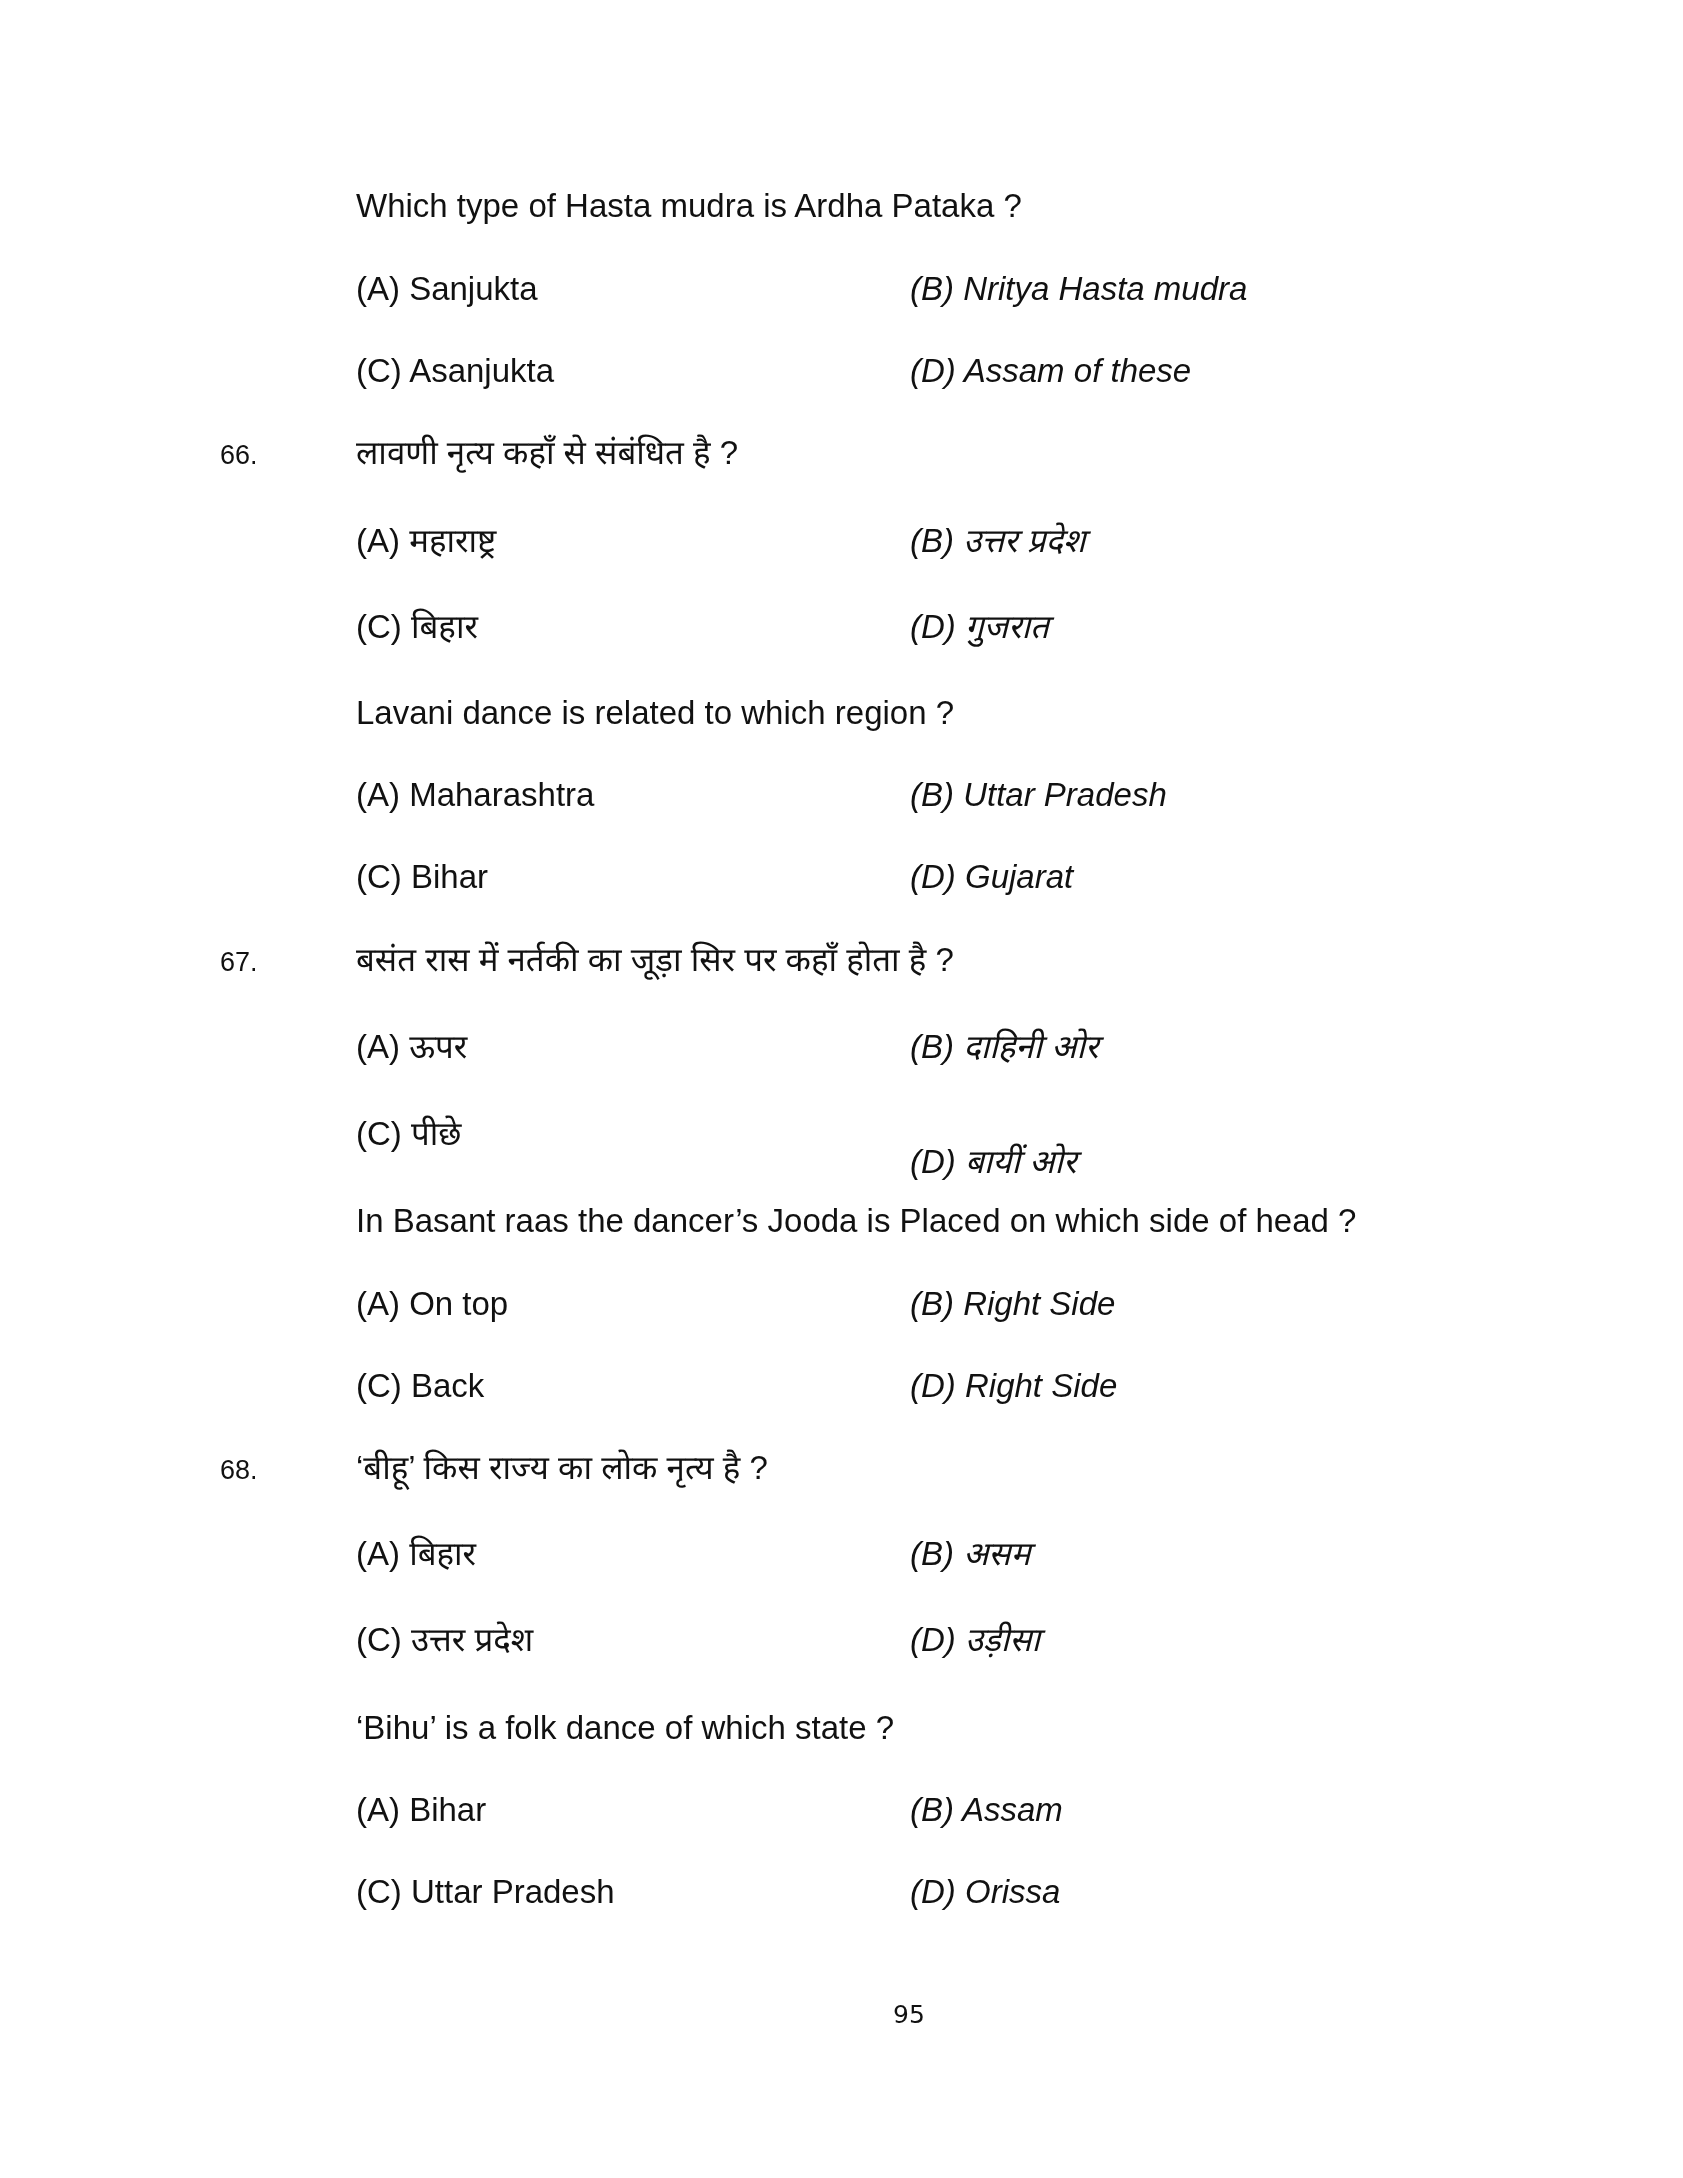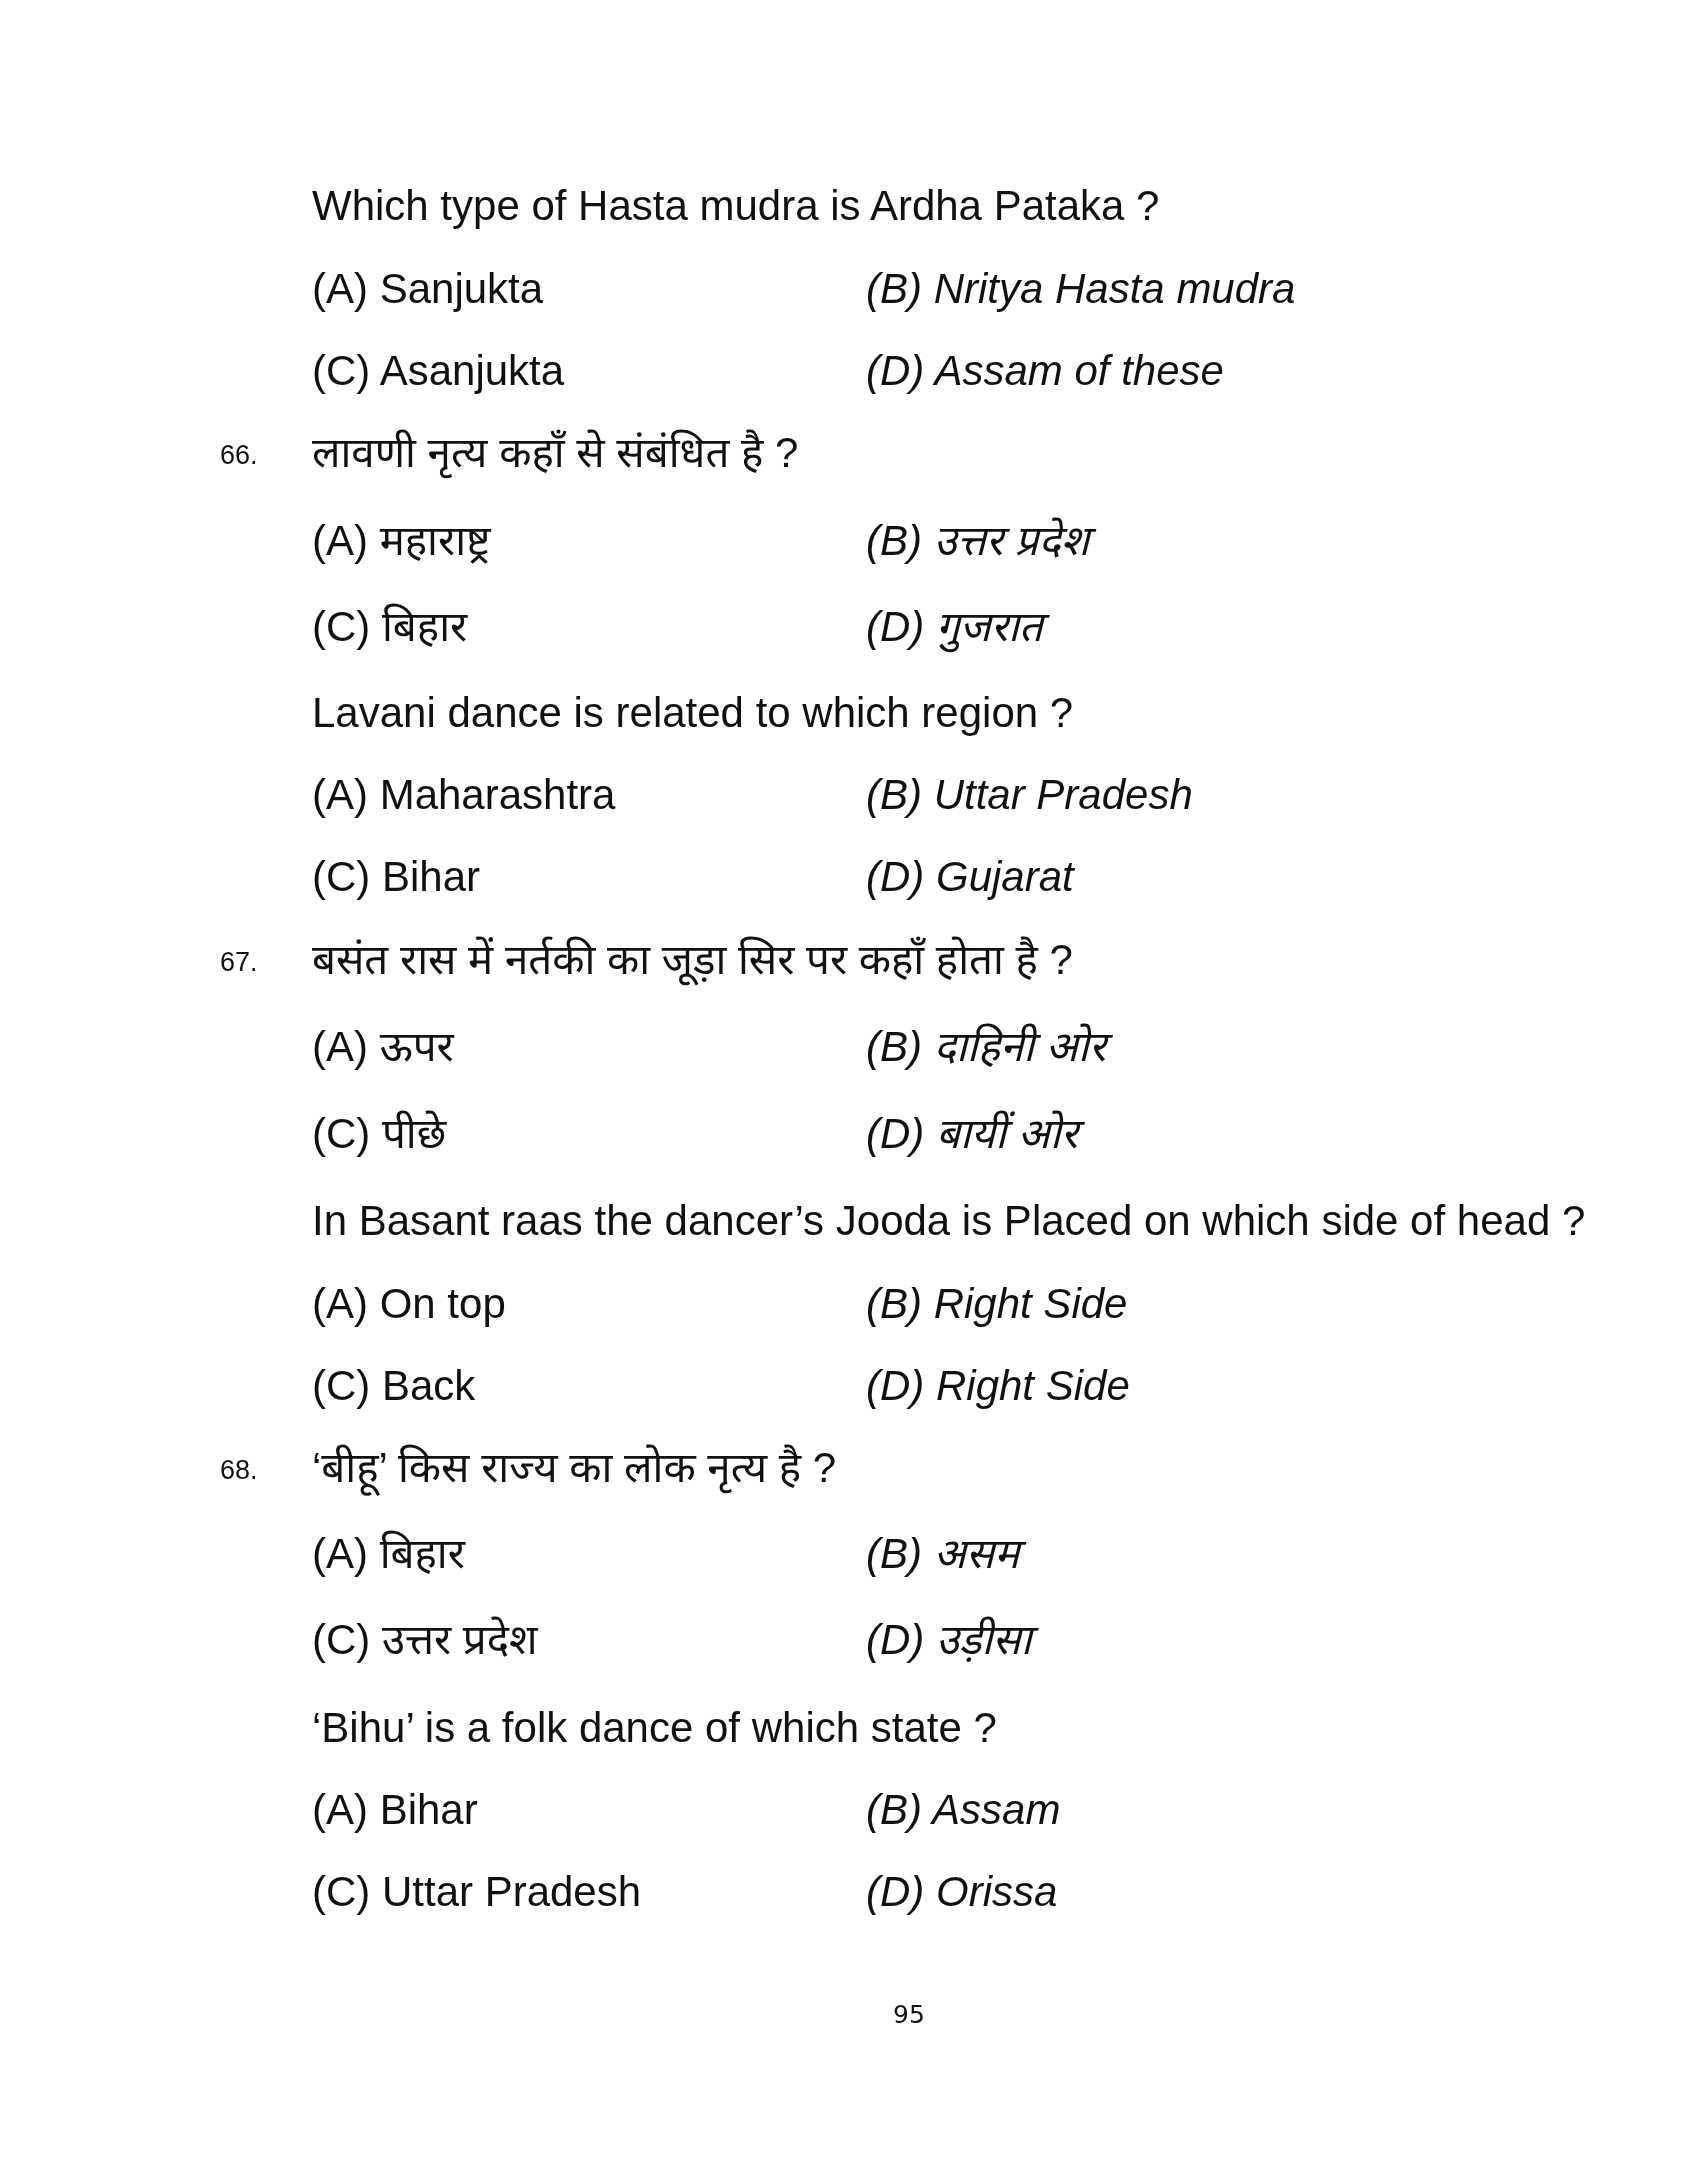--- a/index.html
+++ b/index.html
@@ -1,18 +1,18 @@
 <!DOCTYPE html>
 <html><head>
 <meta charset="utf-8">
 <style>
   html, body { margin:0; padding:0; background:#ffffff; }
   body { width:1683px; height:2178px; position:relative; overflow:hidden;
          font-family:"Liberation Sans", "DejaVu Sans", sans-serif; color:#111; }
-  .line { position:absolute; font-size:42px; line-height:40px; white-space:nowrap; transform:translateY(-50%); }
+  .line { position:absolute; font-size:33px; line-height:40px; white-space:nowrap; transform:translateY(-50%);margin-left:44px; }
   .num { position:absolute; font-size:27px; line-height:34px; left:220px; transform:translateY(-50%);text-align:right; }
   .q { left:312px; }
   .optA { left:312px; }
   .optB { left:866px;font-style:italic; }
   .page-num { position:absolute; left:853px; top:2000px; font-size:25px; font-family:"DejaVu Sans", sans-serif;margin-left:40px; }
 </style>
 </head>
 <body>
 
 <div>
@@ -33,21 +33,21 @@
   <div class="line optA" style="top:795px">(A) Maharashtra</div>
   <div class="line optB" style="top:795px">(B) Uttar Pradesh</div>
   <div class="line optA" style="top:877px">(C) Bihar</div>
   <div class="line optB" style="top:877px">(D) Gujarat</div>
 
   <div class="num" style="top:962px">67.</div>
   <div class="line q" style="top:960px">बसंत रास में नर्तकी का जूड़ा सिर पर कहाँ होता है ?</div>
   <div class="line optA" style="top:1047px">(A) ऊपर</div>
   <div class="line optB" style="top:1047px">(B) दाहिनी ओर</div>
   <div class="line optA" style="top:1134px">(C) पीछे</div>
-  <div class="line optB" style="top:1134px">(D) बायीं ओर</div>
+  <div class="line optB" style="top:1162px">(D) बायीं ओर</div>
   <div class="line q" style="top:1221px">In Basant raas the dancer’s Jooda is Placed on which side of head ?</div>
   <div class="line optA" style="top:1304px">(A) On top</div>
   <div class="line optB" style="top:1304px">(B) Right Side</div>
   <div class="line optA" style="top:1386px">(C) Back</div>
   <div class="line optB" style="top:1386px">(D) Right Side</div>
 
   <div class="num" style="top:1470px">68.</div>
   <div class="line q" style="top:1468px">‘बीहू’ किस राज्य का लोक नृत्य है ?</div>
   <div class="line optA" style="top:1554px">(A) बिहार</div>
   <div class="line optB" style="top:1554px">(B) असम</div>

